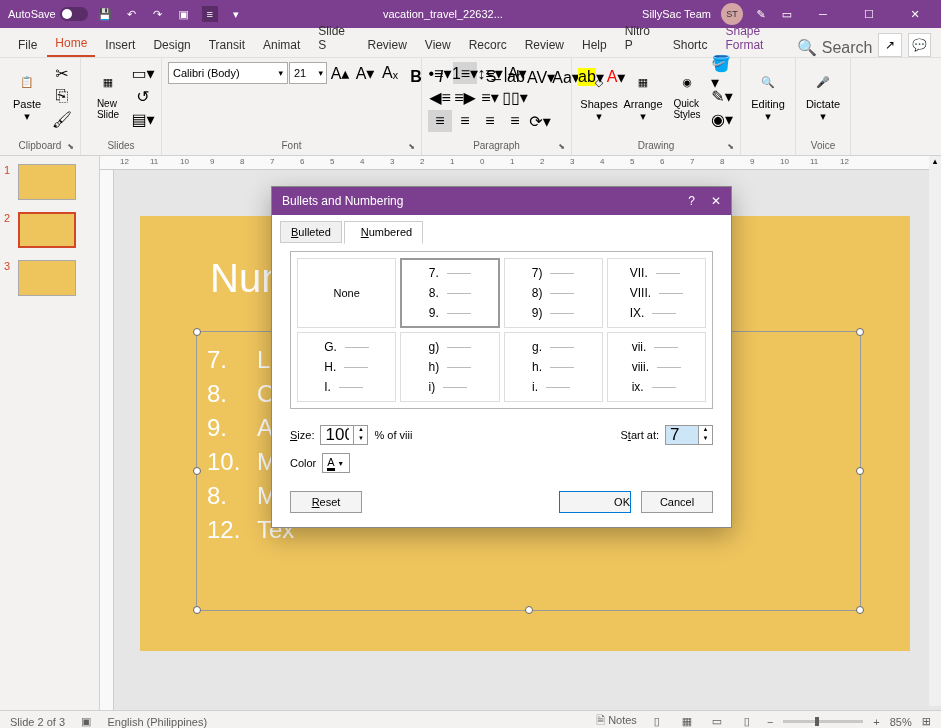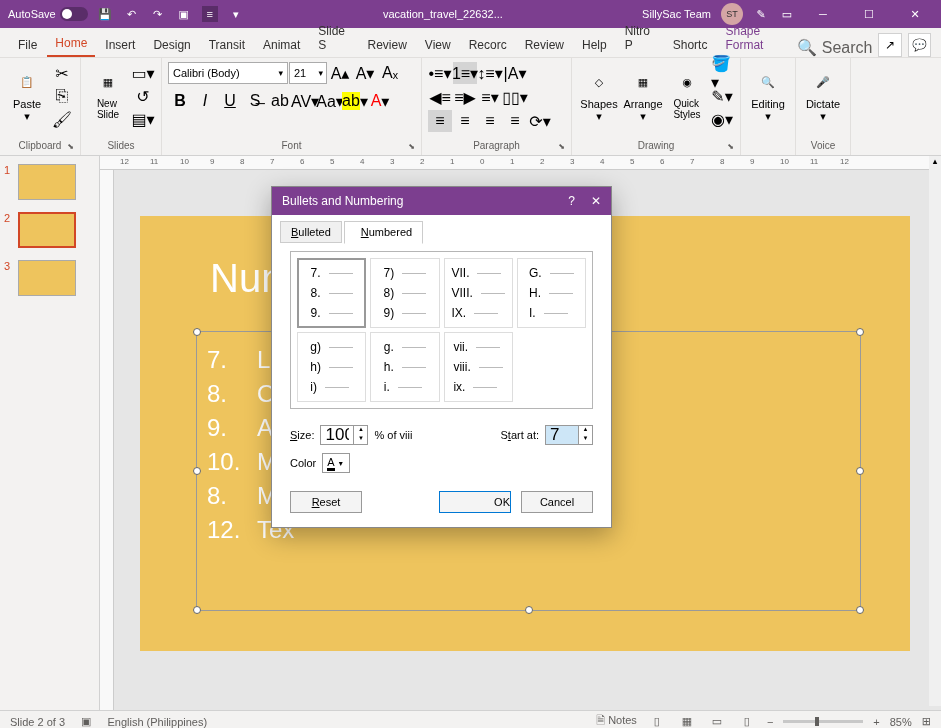--- a/index.html
+++ b/index.html
@@ -59,21 +59,21 @@
     
     .slide-canvas { position: absolute; left: 40px; top: 60px; width: 770px; height: 435px; background: #eec45d; }
     .slide-title { position: absolute; top: 40px; left: 70px; font-size: 40px; color: white; font-weight: 400; }
     .text-placeholder { position: absolute; left: 56px; top: 115px; width: 665px; height: 280px; border: 1px solid #999; }
     .text-placeholder .handle { position: absolute; width: 8px; height: 8px; background: white; border: 1px solid #666; border-radius: 50%; }
     .list-content { padding: 14px 10px; }
     .list-item { color: white; font-size: 24px; margin-bottom: 6px; display: flex; }
     .list-item .num { width: 50px; }
     
     
-    .dialog { position: absolute; left: 271px; top: 186px; width: 341px; background: white; border: 1px solid #888; box-shadow: 0 8px 24px rgba(0,0,0,0.3); z-index: 100; }
+    .dialog { position: absolute; left: 271px; top: 186px; width: 461px; background: white; border: 1px solid #888; box-shadow: 0 8px 24px rgba(0,0,0,0.3); z-index: 100; }
     .dialog-title { height: 28px; background: #7c3e8f; color: white; display: flex; align-items: center; padding: 0 10px; font-size: 12px; }
     .dialog-title .close { margin-left: auto; display: flex; gap: 16px; }
     .dialog-tabs { display: flex; padding: 6px 8px 0; gap: 2px; font-size: 11px; }
     .dialog-tab { padding: 4px 10px; border: 1px solid #ccc; cursor: pointer; background: #f0f0f0; }
     .dialog-tab.active { background: white; border-bottom: 1px solid white; margin-bottom: -1px; padding-left: 16px; }
     .numbering-grid { margin: 8px 18px; border: 1px solid #b5b5b5; padding: 6px; display: grid; grid-template-columns: repeat(4, 1fr); gap: 4px; }
     .num-option { height: 70px; border: 1px solid #ddd; display: flex; align-items: center; justify-content: center; font-size: 11px; cursor: pointer; padding: 4px; }
     .num-option.selected { border: 2px solid #999; }
     .num-option .preview { display: flex; flex-direction: column; gap: 6px; font-size: 12px; }
     .num-option .preview div { display: flex; align-items: center; gap: 8px; }
@@ -181,21 +181,21 @@
       <div class="ribbon-col">
         <div class="ribbon-btn-sm">▭▾</div>
         <div class="ribbon-btn-sm">↺</div>
         <div class="ribbon-btn-sm">▤▾</div>
       </div>
     </div>
     <div class="ribbon-group-label"><span>Slides</span></div>
   </div>
 
   <div class="ribbon-group" style="width:260px;">
-    <div class="ribbon-group-content" style="flex-direction:column;">
+    <div class="ribbon-group-content" style="flex-direction:row;">
       <div class="ribbon-row">
         <div class="font-select">
             <span>Calibri (Body)</span>
           </div>
         <div class="size-select">
             <span>21</span>
           </div>
         <div class="ribbon-btn-sm">A▴</div>
         <div class="ribbon-btn-sm">A▾</div>
         <div class="ribbon-btn-sm">Aₓ</div>
@@ -393,20 +393,23 @@
     <div class="close">
       <span>?</span>
       <span>✕</span>
     </div>
   </div>
   <div class="dialog-tabs">
     <div class="dialog-tab"><span class="underline">B</span><span>ulleted</span></div>
     <div class="dialog-tab active"><span class="underline">N</span><span>umbered</span></div>
   </div>
   <div class="numbering-grid">
+    <div class="num-option">
+        <span>None</span>
+      </div>
     <div class="num-option selected">
       <div class="preview">
           <div>
             <span>7.</span>
             <span class="line"></span>
           </div>
           <div>
             <span>8.</span>
             <span class="line"></span>
           </div>

